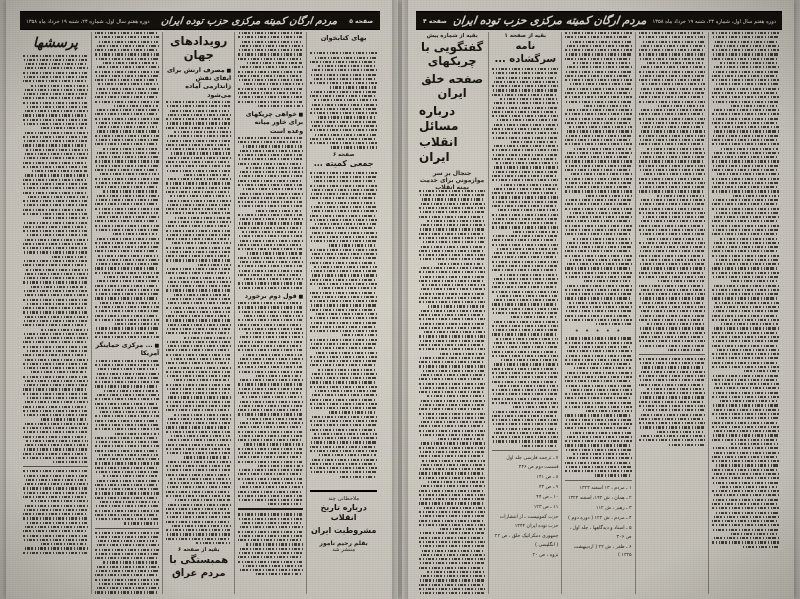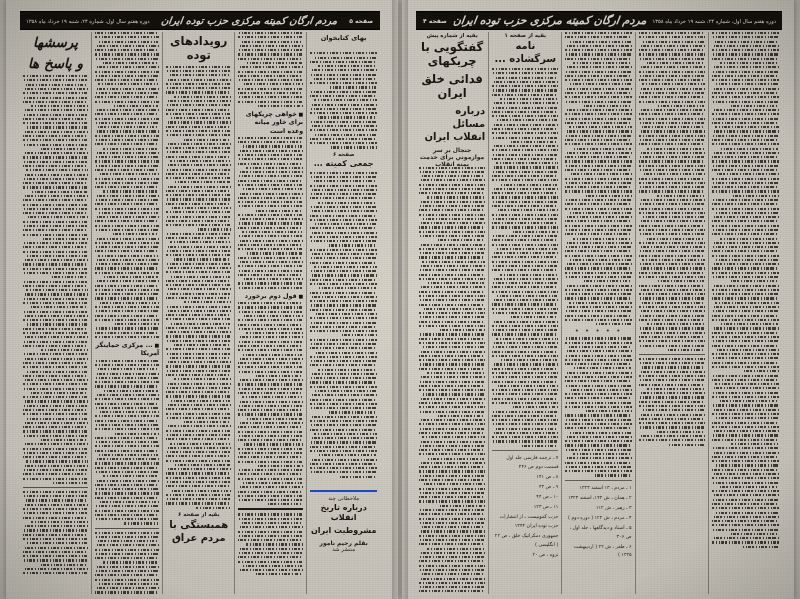--- a/index.html
+++ b/index.html
@@ -100,21 +100,21 @@
   .hl.xs{font-size:6.6px;font-weight:bold;}
 
   .kicker{
     text-align:center;font-size:5.4px;color:#2a251e;margin-bottom:1px;
     letter-spacing:.1px;
   }
   .byline{
     text-align:center;font-size:6px;color:#221e18;margin-top:2px;font-weight:bold;
   }
   .subhead{
-    text-align:right;font-size:10px;font-weight:bold;color:#1a1712;
+    text-align:left;font-size:12px;font-weight:bold;color:#1a1712;
     margin:2px 0 3px;line-height:1.3;
   }
   .sechead{
     font-size:6.4px;font-weight:bold;color:#15120e;margin:3px 0 2px;
     line-height:1.3;text-align:right;
   }
   .sechead::before{content:"\25A0\00a0";font-size:5px;}
   .rule{height:1px;background:#5b564d;margin:3px 0;}
   .rule.thick{height:2px;background:#201c16;}
   .dots{text-align:center;font-size:7px;letter-spacing:2px;color:#3a352d;margin:2px 0;}
@@ -159,21 +159,21 @@
 
   
   .reflist{
     font-size:4.8px;line-height:1.85;color:#2b2720;direction:rtl;text-align:right;
     border-top:1px solid #6b665c;padding-top:3px;margin-top:3px;
   }
   .reflist div{margin-bottom:1.2px;}
 
   
   .featbox{
-    border-top:2px solid #1d4ed8;
+    border-top:2px solid #000000;
     padding-top:3px;margin-top:12px;text-align:center;
   }
 </style>
 </head>
 <body>
 
 <div id="scan">
 
   <div class="page left"></div>
 
@@ -429,21 +429,22 @@
         <div class="ink s2"></div>
           <div class="ink s3"></div>
           <div class="ink s1"></div>
         <div class="ink s2 w95"></div>
           <div class="ink s4"></div>
           <div class="ink s3 w72"></div>
       </div>
     </div>
 
     <div class="col" style="width:20%">
-      <div class="hl lg">رویدادهای توده</div>
+      <div class="hl lg">رویدادهای جهان</div>
+      <div class="sechead">مصرف ارتش برای ایفای نقش ژاندارمی آماده می‌شود</div>
       <div class="body">
         <div class="ink s1"></div>
           <div class="ink s2"></div>
           <div class="ink s3 w95"></div>
         <div class="ink s4"></div>
           <div class="ink s1"></div>
           <div class="ink s2"></div>
         <div class="ink s3"></div>
           <div class="ink s1 w88"></div>
           <div class="ink s4"></div>
@@ -687,21 +688,20 @@
           <div class="ink s1"></div>
         <div class="ink s2 w95"></div>
           <div class="ink s4"></div>
           <div class="ink s3"></div>
 
       </div>
     </div>
 
     <div class="col" style="width:20%">
       <div class="hl xl">پرسشها</div>
-      <div class="hl xl">و پاسخ ها</div>
       <div class="body">
         <div class="ink s1"></div>
           <div class="ink s2"></div>
           <div class="ink s3 w95"></div>
         <div class="ink s4"></div>
           <div class="ink s1"></div>
           <div class="ink s2"></div>
         <div class="ink s3"></div>
           <div class="ink s1 w88"></div>
           <div class="ink s4"></div>
@@ -1285,21 +1285,21 @@
         <div>۱۱ ـ ص ۱۲۳</div>
         <div>حزب کمونیست ـ از انتشارات حزب توده ایران ۱۳۴۴</div>
         <div>جمهوری دمکراتیک خلق ، ص ۲۲ ( انگلیسی )</div>
         <div>نزوه ، ص ۲۰</div>
       </div>
     </div>
 
     <div class="col" style="width:20%">
       <div class="refbox">بقیه از شماره پیش</div>
       <div class="hl lg">گفتگویی با چریکهای</div>
-      <div class="hl lg">فدائی خلق ایران</div>
+      <div class="hl lg">صفحه خلق ایران</div>
       <div class="subhead">درباره مسائل انقلاب ایران</div>
       <div class="byline">جنجال بر سر موازموني برای خدمت بمنه انقلاب</div>
       <div class="body">
         <div class="ink s1"></div>
           <div class="ink s2"></div>
           <div class="ink s3 w95"></div>
         <div class="ink s4"></div>
           <div class="ink s1"></div>
           <div class="ink s2"></div>
         <div class="ink s3"></div>

